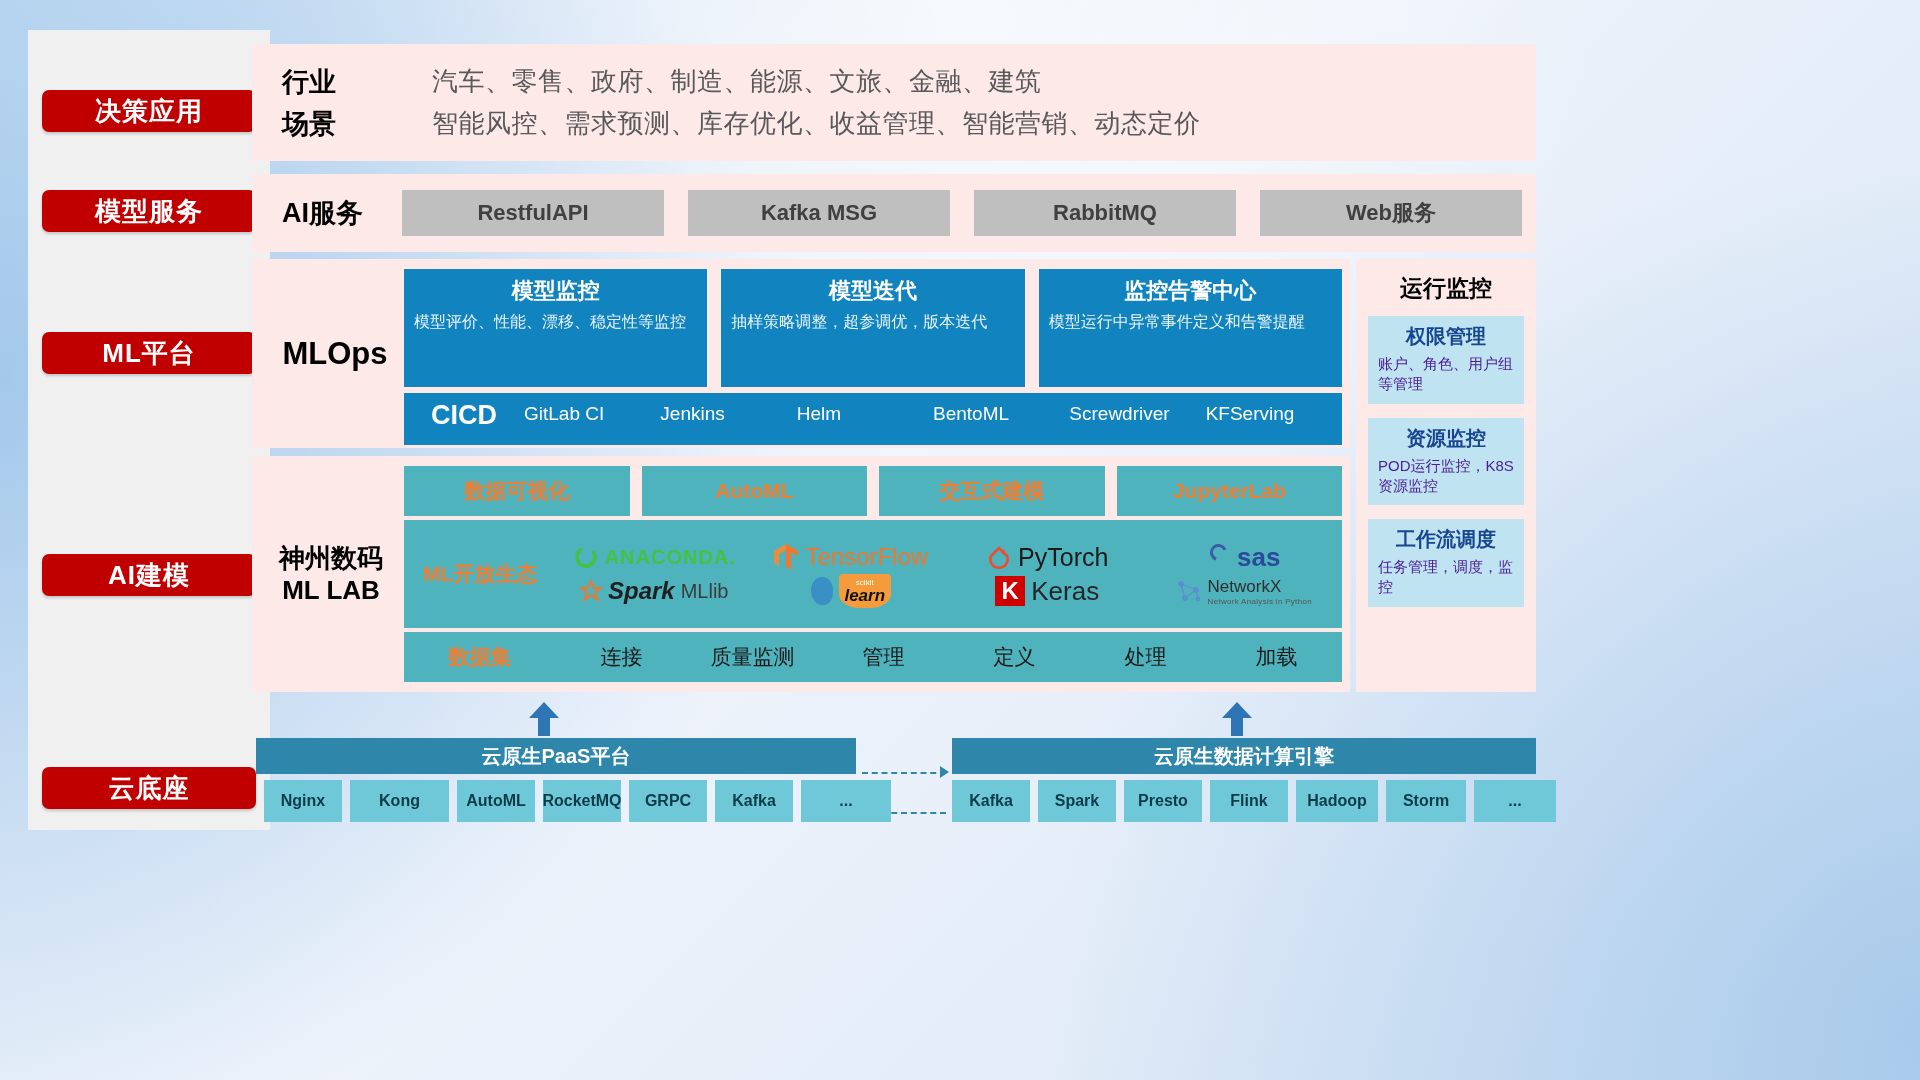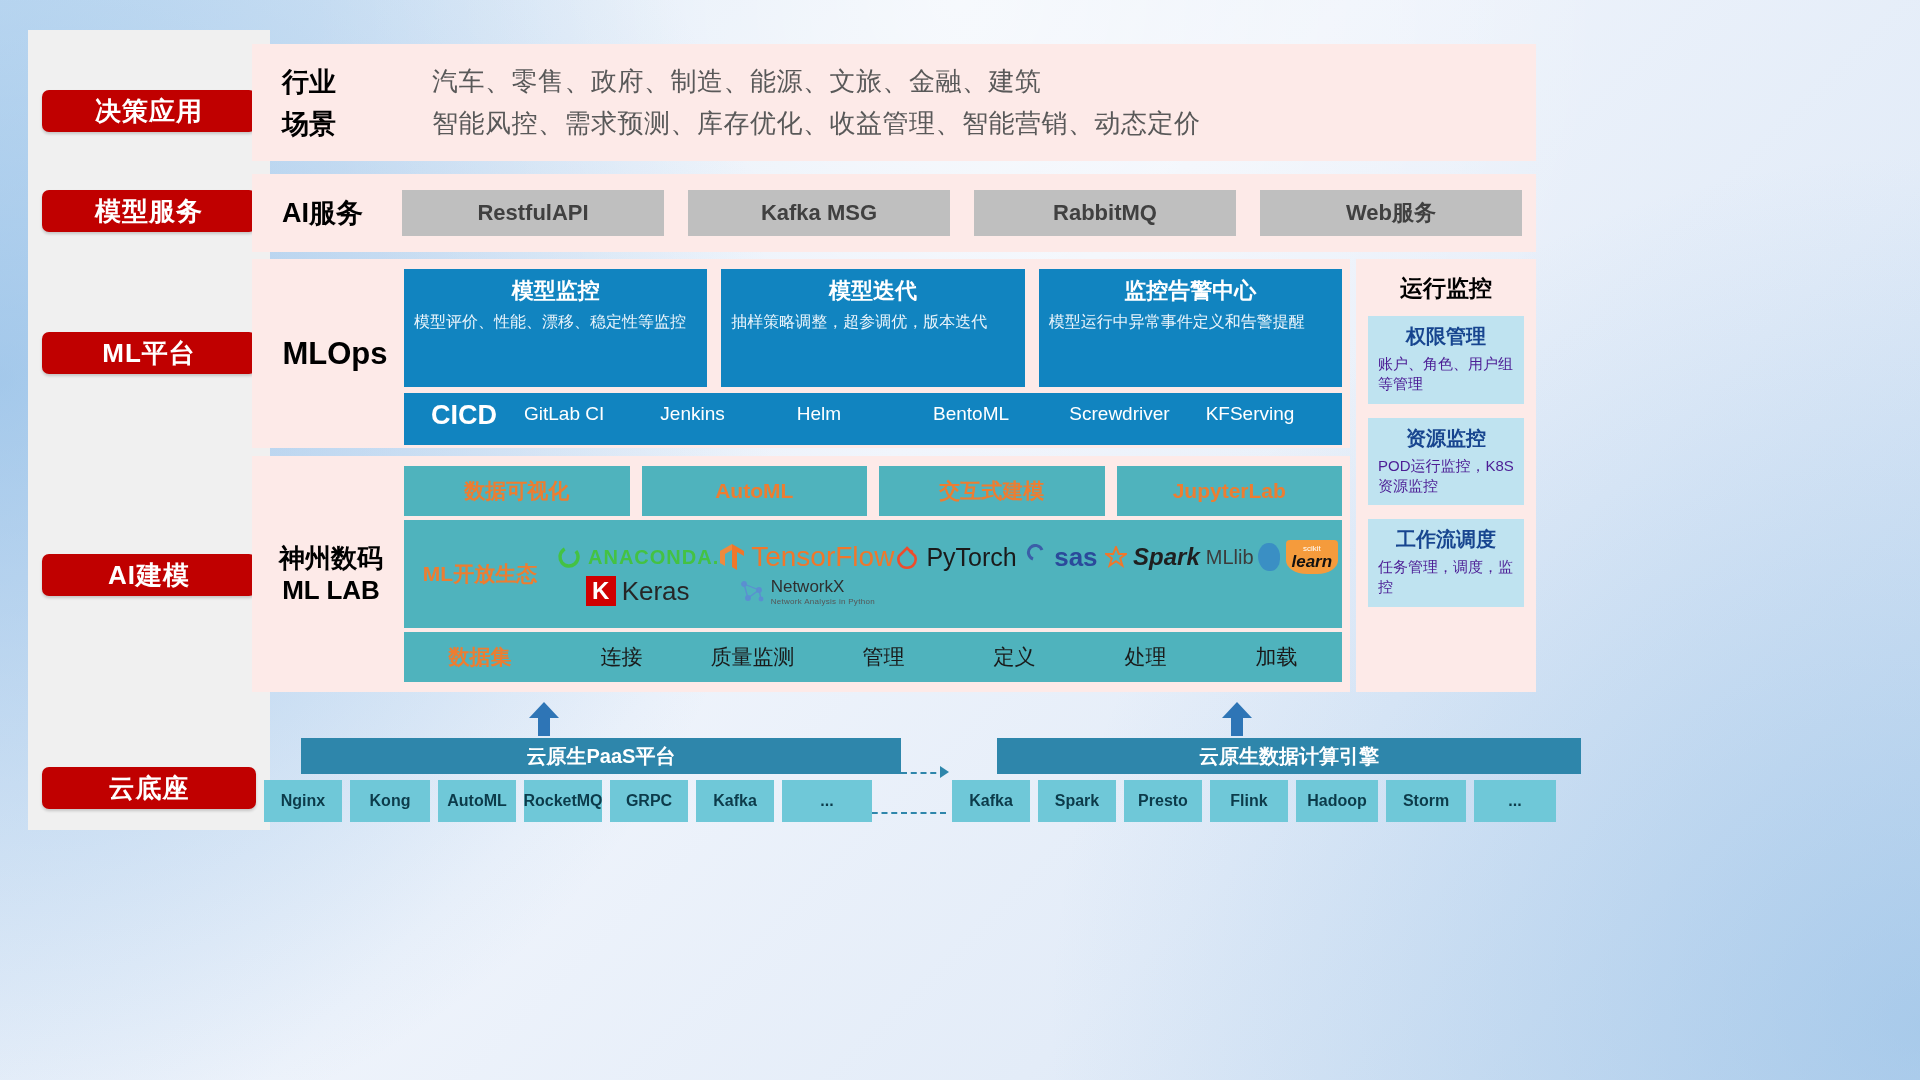--- a/index.html
+++ b/index.html
@@ -100,21 +100,21 @@
   }
   .tool{
     background:#4fb3bd; flex:1 1 0; display:flex; align-items:center; justify-content:center;
     color:#ed7d31; font-weight:bold; font-size:21px;
   }
   .eco{
     position:absolute; left:152px; top:64px; right:8px; height:108px;
     background:#4fb3bd; display:flex; align-items:center;
   }
   .eco-title{ width:152px; flex:0 0 152px; color:#ed7d31; font-weight:bold; font-size:21px; text-align:center; }
-  .eco-logos{ flex:1; display:grid; grid-template-columns:repeat(6,1fr); grid-template-rows:1fr 1fr; align-items:center; }
+  .eco-logos{ flex:1; display:grid; grid-template-columns:repeat(4,1fr); grid-template-rows:1fr 1fr; align-items:center; }
   .logo{ display:flex; align-items:center; justify-content:center; gap:6px; }
   .dataset{
     position:absolute; left:152px; top:176px; right:8px; height:50px;
     background:#4fb3bd; display:flex; align-items:center;
   }
   .dataset .ttl{ width:152px; flex:0 0 152px; color:#ed7d31; font-weight:bold; font-size:21px; text-align:center; }
   .dataset .items{ display:flex; flex:1; }
   .dataset .items span{ flex:1 1 0; text-align:center; color:#1a1a1a; font-size:21px; }
 
   
@@ -123,21 +123,21 @@
   .mon-card{
     margin:0 12px 14px; background:#bfe3f0; padding:7px 10px 9px;
   }
   .mon-card .t{ text-align:center; font-size:20px; font-weight:bold; color:#17458f; margin-bottom:4px; }
   .mon-card .d{ font-size:15px; line-height:1.35; color:#4c1d95; }
 
   
   .bar{
     position:absolute; height:36px; background:#2e86ab;
     color:#fff; display:flex; align-items:center; justify-content:center;
-    font-size:20px; font-weight:bold;margin-left:45px;
+    font-size:20px; font-weight:bold;
   }
   #bar-paas{ left:256px; top:738px; width:600px; }
   #bar-data{ left:952px; top:738px; width:584px; }
 
   .chips{ position:absolute; top:780px; display:flex; gap:8px; }
   #chips-paas{ left:264px; }
   #chips-data{ left:952px; }
   .chip{
     background:#6fc8d8; color:#0c3b4a; font-weight:bold; font-size:16px;
     height:42px; display:flex; align-items:center; justify-content:center;
@@ -160,21 +160,21 @@
     position:absolute; height:0; border-top:2px dashed #2e86ab;
   }
   #dash-top{ left:862px; top:772px; width:84px; }
   #dash-bot{ left:862px; top:812px; width:84px; }
   .dash-arrow{ position:absolute; width:0;height:0; }
   #dash-top-head{ left:940px; top:766px; border-top:6px solid transparent; border-bottom:6px solid transparent; border-left:9px solid #2e86ab; }
   #dash-bot-head{ left:862px; top:806px; border-top:6px solid transparent; border-bottom:6px solid transparent; border-right:9px solid #2e86ab; }
 
   
   .txt-anaconda{ color:#44c243; font-size:20px; letter-spacing:1px; font-weight:600;}
-  .txt-tf{ color:#f0772b; font-size:28px;text-align:center; }
+  .txt-tf{ color:#f0772b; font-size:24px;text-align:center; }
   .txt-pt1{ color:#1a1a1a; font-size:25px; }
   .txt-sas{ color:#2b4a9b; font-size:26px; font-weight:bold; }
   .txt-mllib{ color:#3c3c3c; font-size:20px; }
   .txt-spark{ color:#1f1f1f; font-size:24px; font-style:italic; font-weight:bold; }
   .txt-keras{ color:#262626; font-size:26px; }
   .kbox{ background:#d00000; color:#fff; font-weight:bold; font-size:24px; width:30px;height:30px;
          display:flex;align-items:center;justify-content:center;}
   .txt-netx{ color:#2f2f2f; font-size:17px; }
   .txt-netx small{ display:block; font-size:8px; color:#555; letter-spacing:.3px;}
   .learn-blob{ width:22px;height:28px;background:#3a8fc4;border-radius:50% 50% 45% 55%; }
@@ -389,21 +389,21 @@
   <div class="bar" id="bar-paas">云原生PaaS平台</div>
   <div class="bar" id="bar-data">云原生数据计算引擎</div>
 
   <div class="dashed" id="dash-top"></div>
   <div class="dash-arrow" id="dash-top-head"></div>
   <div class="dashed" id="dash-bot"></div>
   <div class="dash-arrow" id="dash-bot-head"></div>
 
   <div class="chips" id="chips-paas">
     <div class="chip" style="width:78px">Nginx</div>
-    <div class="chip" style="width:80px">Kong</div>
+    <div class="chip" style="width:99px">Kong</div>
     <div class="chip" style="width:78px">AutoML</div>
     <div class="chip" style="width:78px">RocketMQ</div>
     <div class="chip" style="width:78px">GRPC</div>
     <div class="chip" style="width:78px">Kafka</div>
     <div class="chip" style="width:90px">...</div>
   </div>
 
   <div class="chips" id="chips-data">
     <div class="chip" style="width:78px">Kafka</div>
     <div class="chip" style="width:78px">Spark</div>

